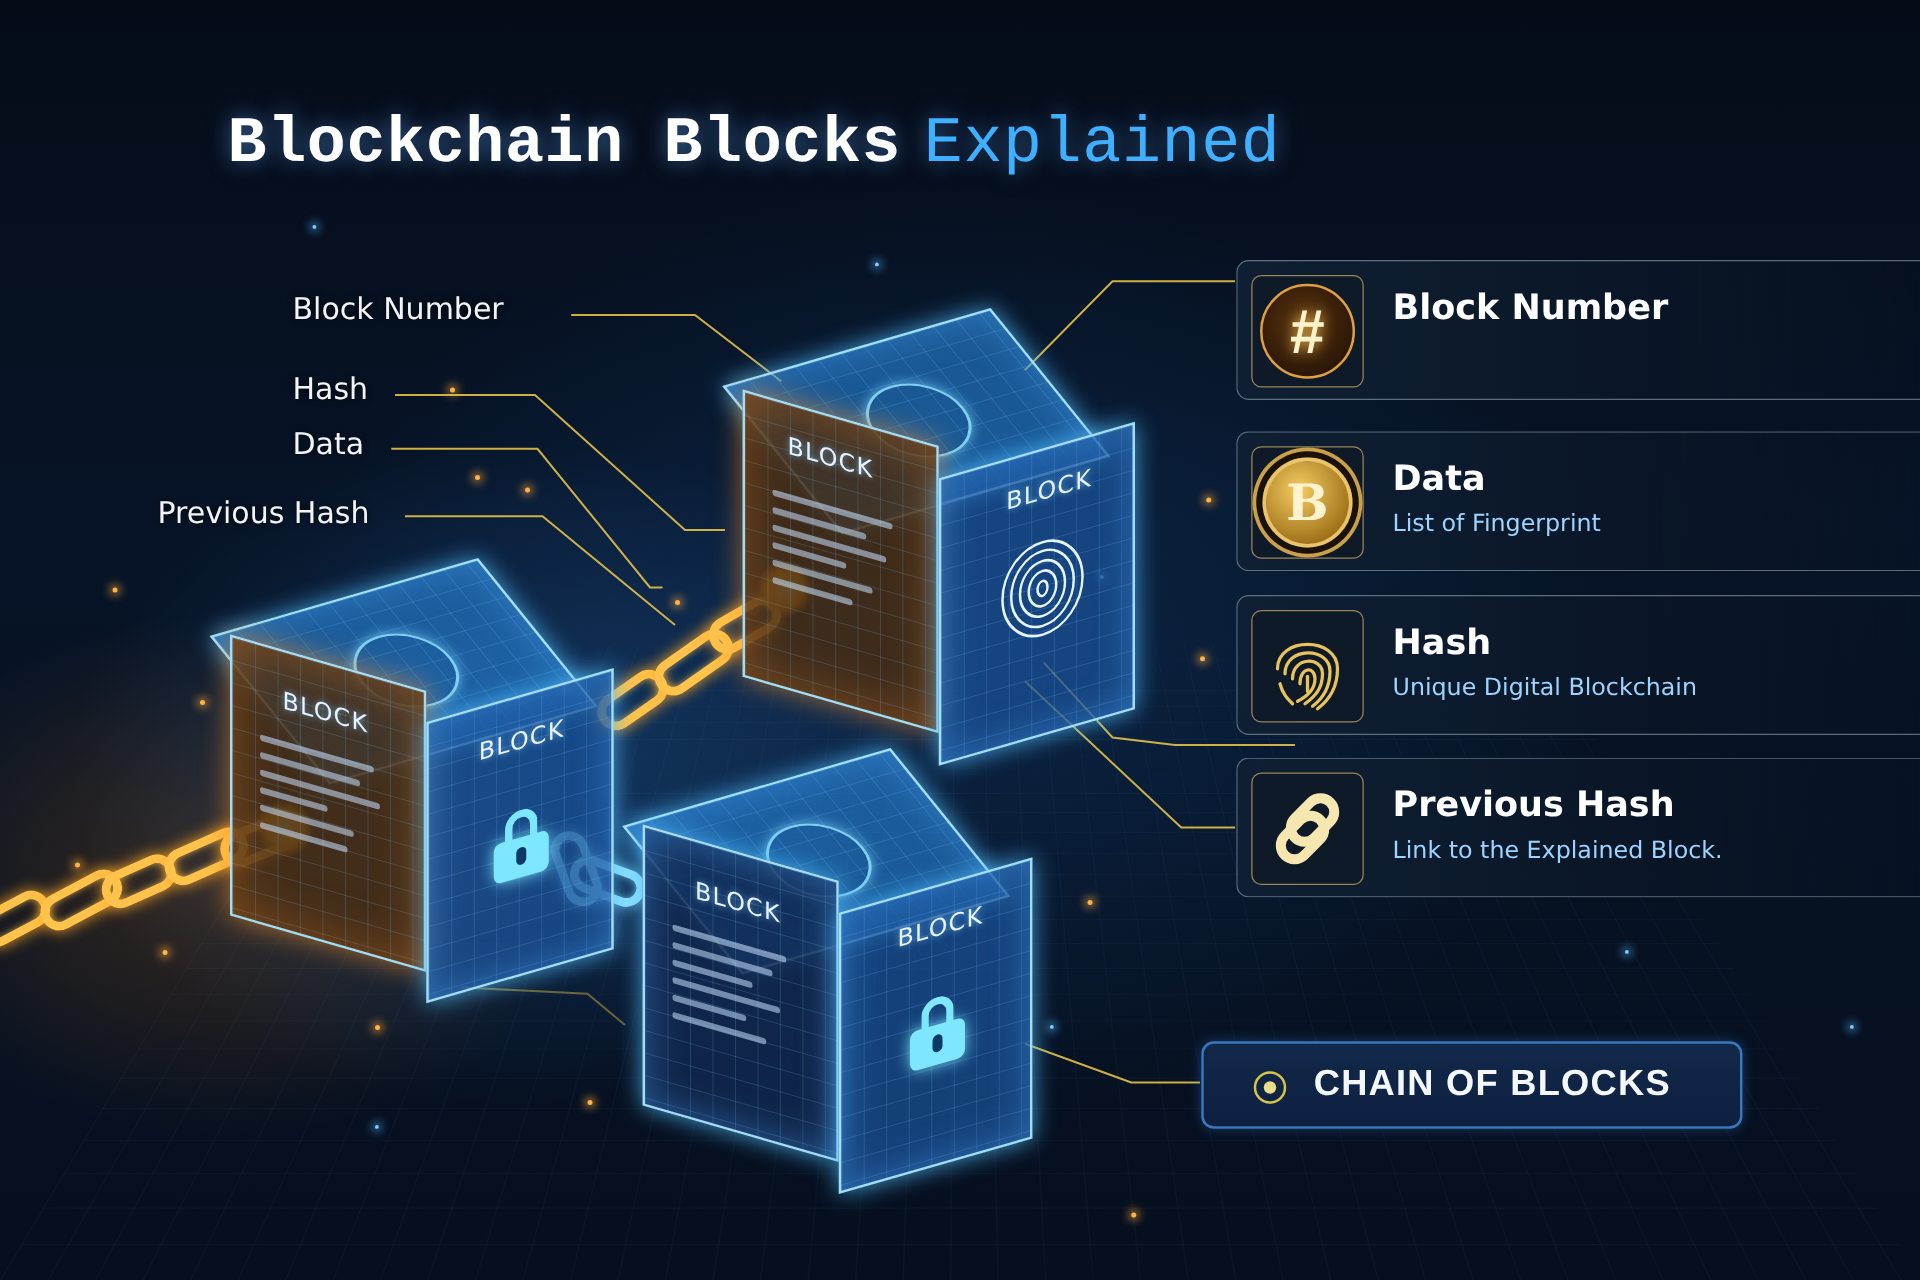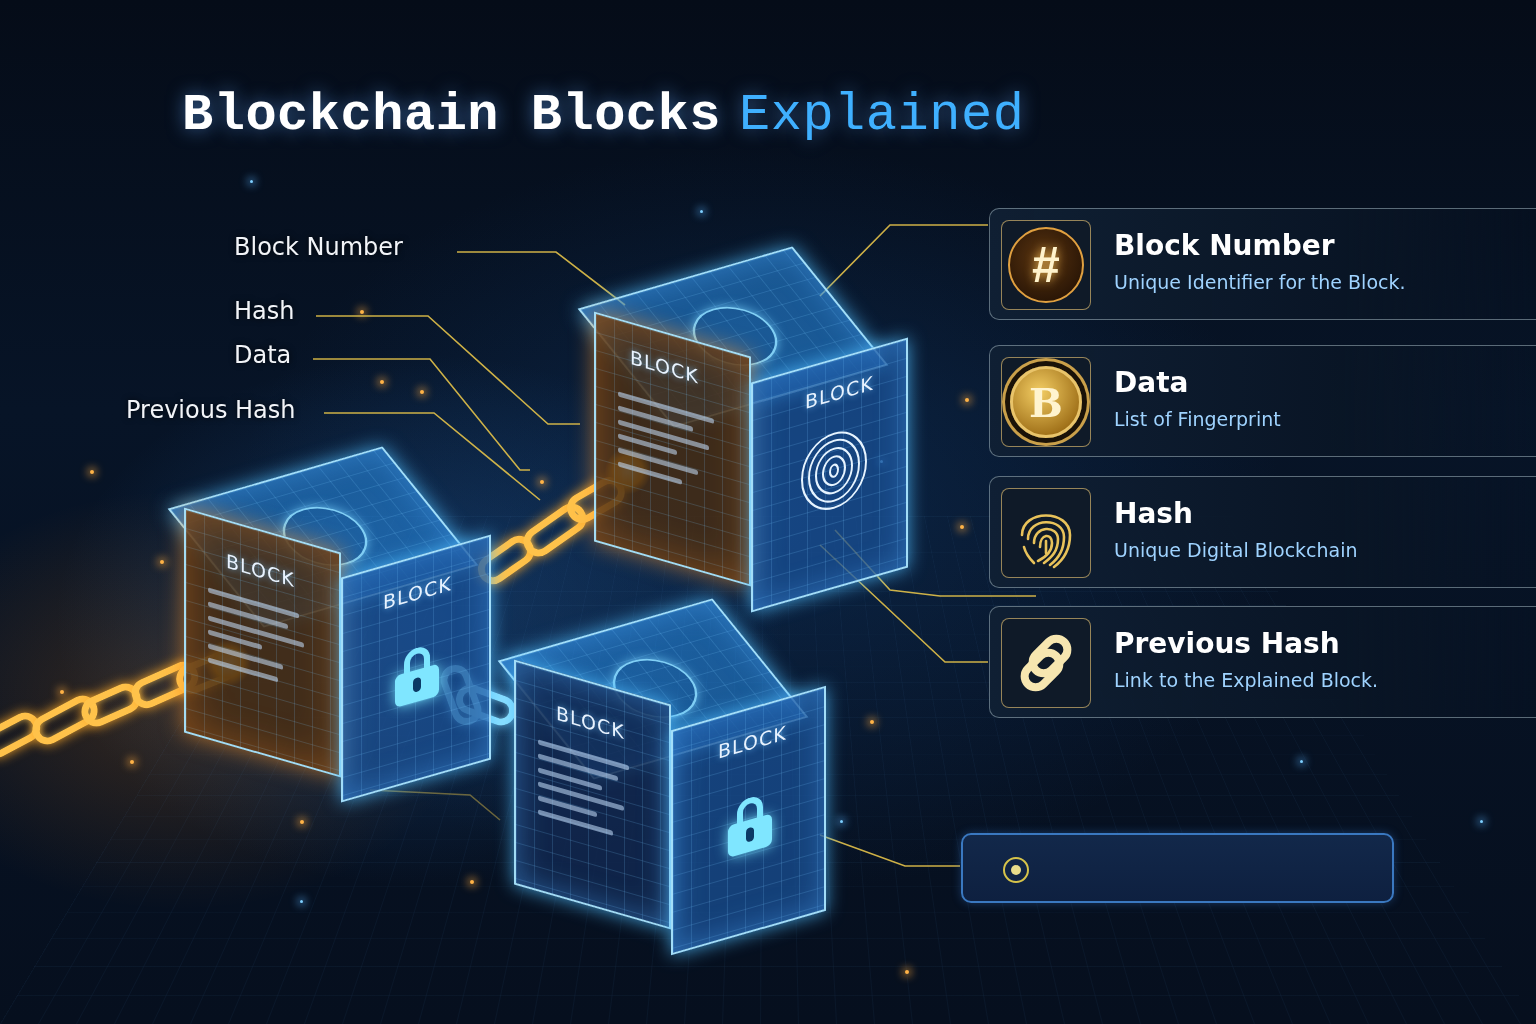--- a/index.html
+++ b/index.html
@@ -311,21 +311,20 @@
         <div class="hole"></div>
     </div>
   </div>
 </div>
 
 <div class="card" style="top:208px;">
   <div class="card-icon">
     <div class="hash-badge">#</div>
   </div>
   <div class="card-title">Block Number</div>
-  <div class="card-sub">Unique Identifier for the Block.</div>
 </div>
 
 <div class="card" style="top:345px;">
   <div class="card-icon">
     <div class="coin-badge">B</div>
   </div>
   <div class="card-title">Data</div>
   <div class="card-sub">List of Fingerprint</div>
 </div>
 
@@ -354,13 +353,14 @@
         <rect x="18" y="20" width="22" height="40" rx="11" transform="rotate(45 29 40)"></rect>
       </g>
     </svg>
   </div>
   <div class="card-title">Previous Hash</div>
   <div class="card-sub">Link to the Explained Block.</div>
 </div>
 
 <div class="chain-badge">
   <div class="chain-dot"></div>
+  <div class="chain-text">CHAIN OF BLOCKS</div>
 </div>
 
 </body></html>

